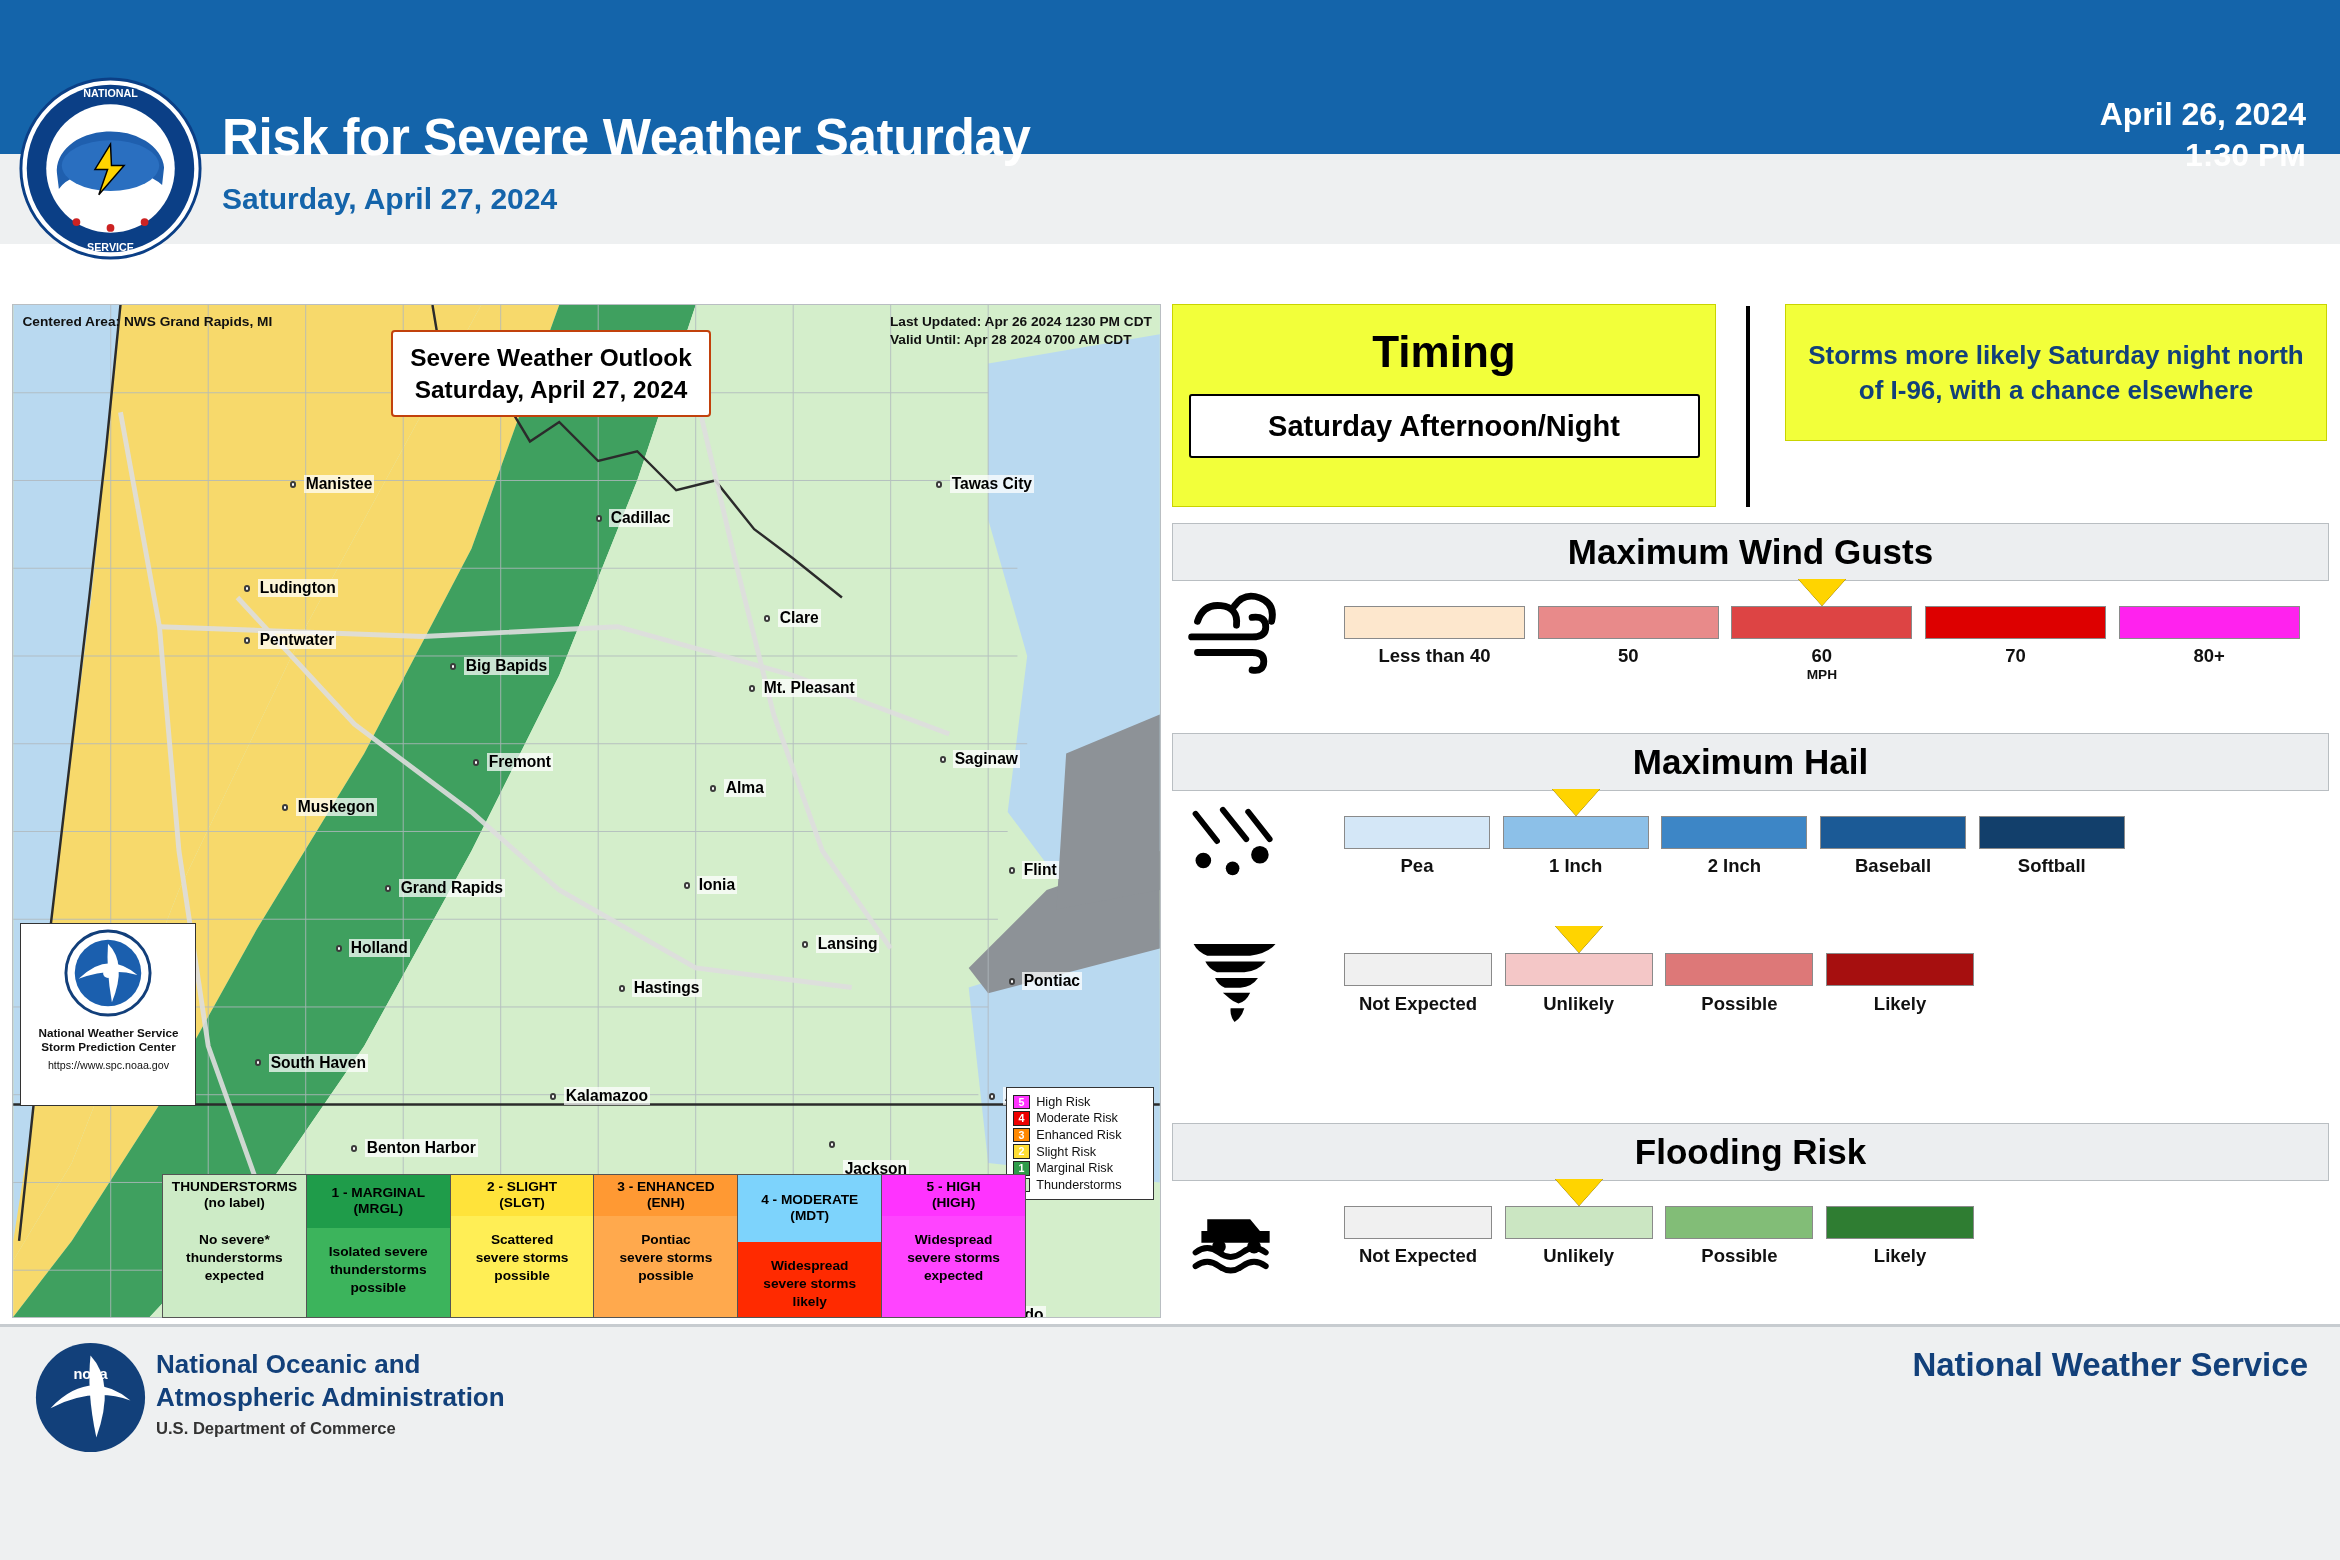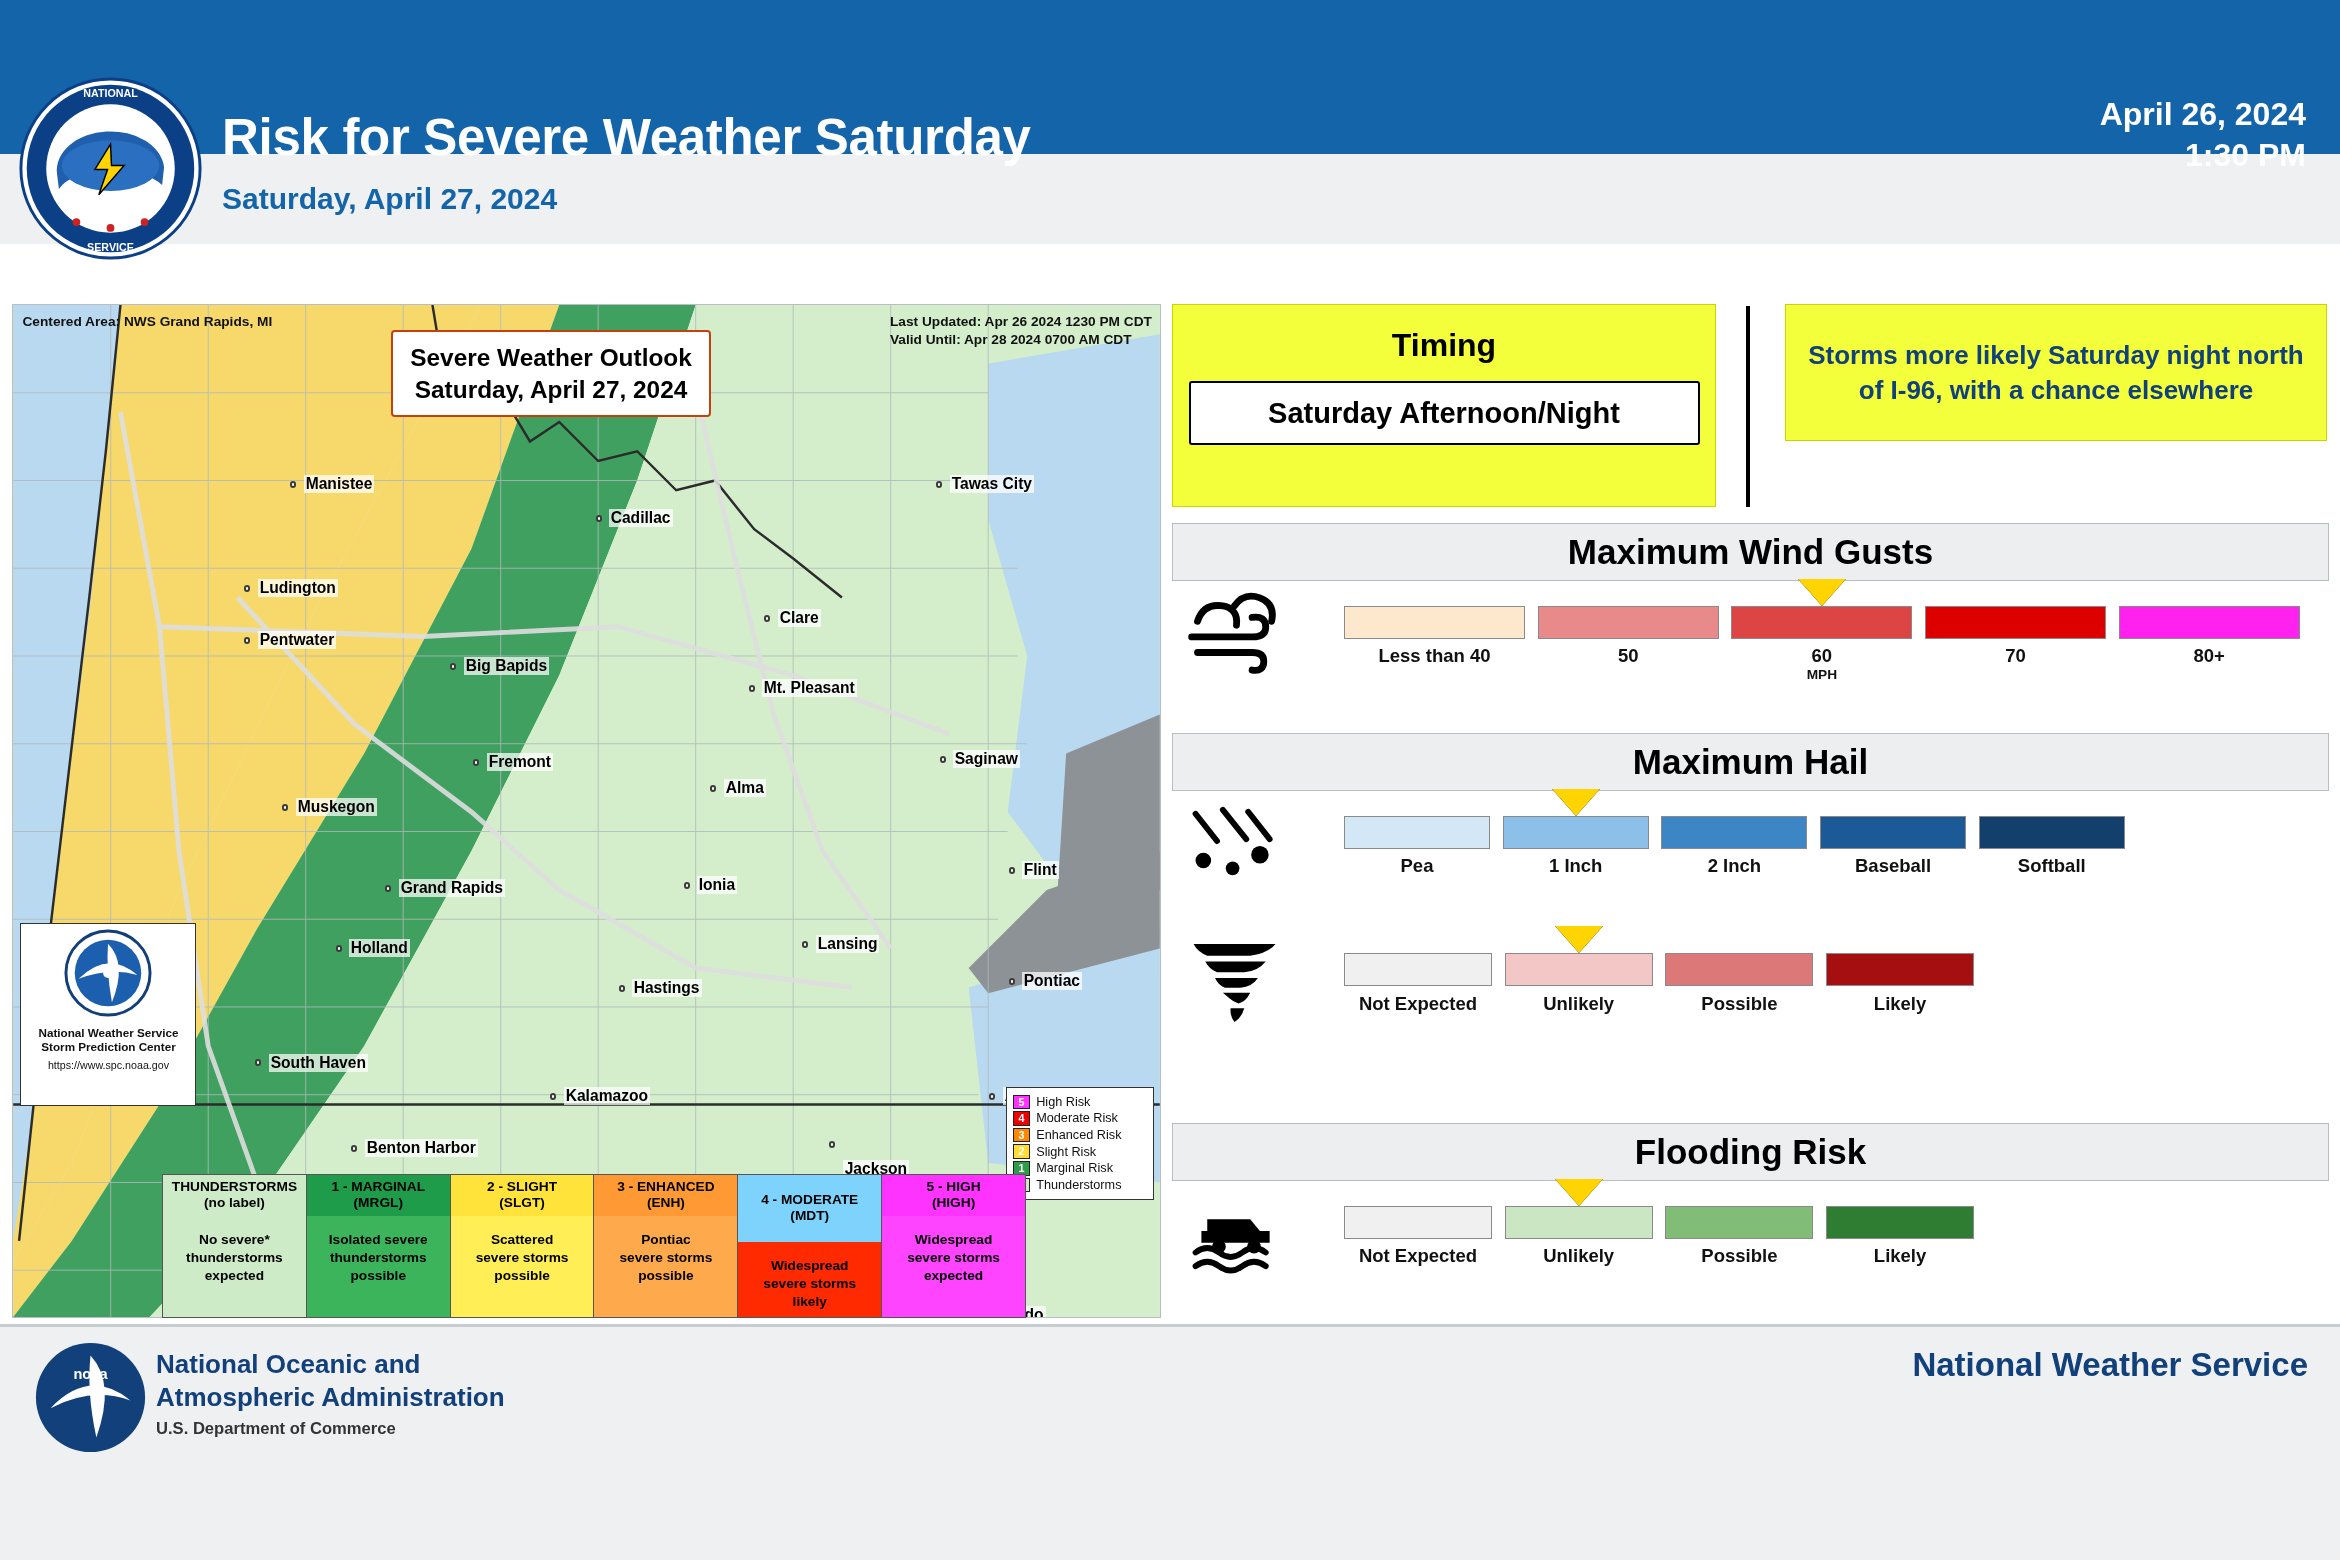--- a/index.html
+++ b/index.html
@@ -126,21 +126,21 @@
   .risk-cell:last-child { border-right: none; }
   .risk-cell .rc-head { font-weight: bold; font-size: 13.7px; line-height: 1.2; }
   .risk-cell .rc-body { margin-top: 15.6px; font-weight: bold; font-size: 13.7px; line-height: 1.3; }
 
   
   .timing-box {
     position: absolute; left: 1172px; top: 304px; width: 544px; height: 203px;
     background: #f2ff3a; border: 1px solid #c9d400;
   }
   .timing-title {
-    text-align: center; font-size: 32px; font-weight: bold; color: #000; margin-top: 21.5px;
+    text-align: center; font-size: 44px; font-weight: bold; color: #000; margin-top: 21.5px;
   }
   .timing-value {
     margin: 17.6px auto 0; width: 511px; background: #ffffff; border: 2px solid #000;
     text-align: center; font-size: 29px; font-weight: bold; color: #000;
     padding: 13.7px 7.8px; border-radius: 2.9px;
   }
   .vdivider {
     position: absolute; left: 1746px; top: 306px; width: 3.9px; height: 201px; background: #000;
   }
   .headline-box {
@@ -378,21 +378,21 @@
 
 <div class="risk-strip" id="risk-strip">
     <div class="risk-cell" style="background: rgb(205, 235, 198);">
       <div class="rc-head" style="background: rgb(205, 235, 198); color: rgb(0, 0, 0); margin: -4.9px -3.9px 0px; padding: 3.9px 2px; white-space: pre-line;">THUNDERSTORMS
 (no label)</div>
       <div class="rc-body" style="color: rgb(0, 0, 0); white-space: pre-line;">No severe*
 thunderstorms
 expected</div>
     </div>
     <div class="risk-cell" style="background: rgb(60, 180, 92);">
-      <div class="rc-head" style="background: rgb(31, 156, 74); color: rgb(0, 0, 0); margin: -4.9px -3.9px 0px; padding: 4px 2px; white-space: pre-line;">1 - MARGINAL
+      <div class="rc-head" style="background: rgb(31, 156, 74); color: rgb(0, 0, 0); margin: -4.9px -3.9px 0px; padding: 10px 2px; white-space: pre-line;">1 - MARGINAL
 (MRGL)</div>
       <div class="rc-body" style="color: rgb(0, 0, 0); white-space: pre-line;">Isolated severe
 thunderstorms
 possible</div>
     </div>
     <div class="risk-cell" style="background: rgb(255, 238, 85);">
       <div class="rc-head" style="background: rgb(255, 227, 58); color: rgb(0, 0, 0); margin: -4.9px -3.9px 0px; padding: 3.9px 2px; white-space: pre-line;">2 - SLIGHT
 (SLGT)</div>
       <div class="rc-body" style="color: rgb(0, 0, 0); white-space: pre-line;">Scattered
 severe storms

